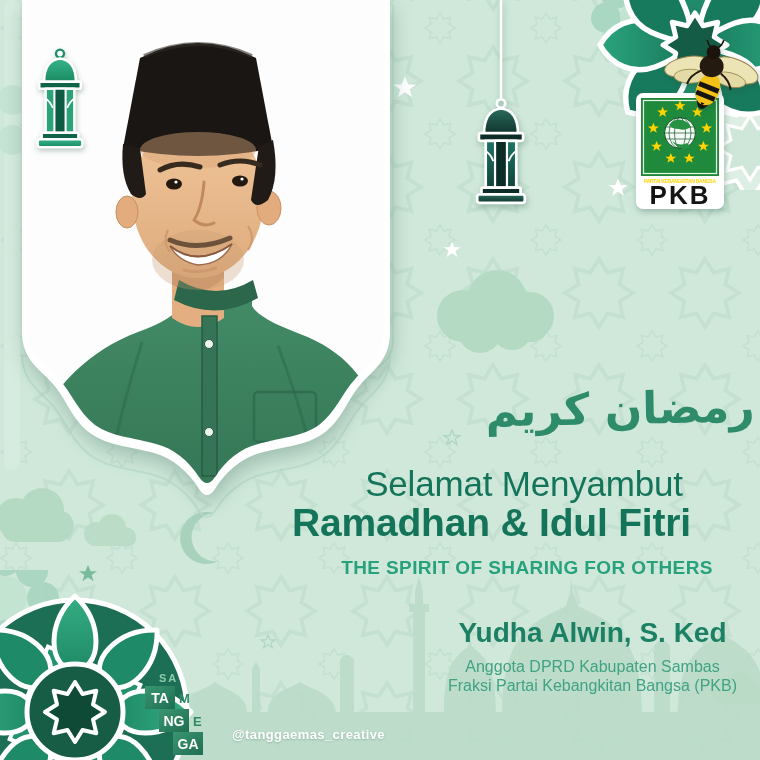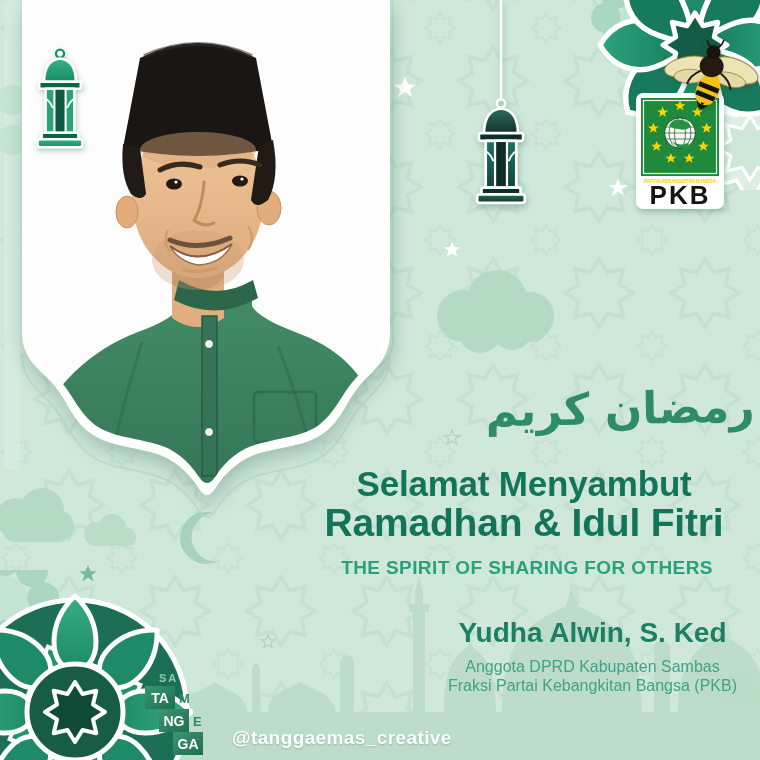--- a/index.html
+++ b/index.html
@@ -6,30 +6,30 @@
   body{width:760px;height:760px;overflow:hidden;position:relative;
        background:#cfe8da;font-family:"Liberation Sans",sans-serif;}
   .abs{position:absolute;}
   svg{display:block;}
   .shadow-soft{filter:drop-shadow(2px 8px 10px rgba(30,80,60,.28));}
   .shadow-tiny{filter:drop-shadow(1px 3px 3px rgba(30,80,60,.30));}
   .arabic{left:470px;top:368px;width:300px;text-align:center;
           font-family:"DejaVu Sans",sans-serif;font-size:44px;line-height:82px;
           color:#2e8c6a;transform:rotate(-1deg);font-weight:bold;}
   .greet1{left:292px;top:464px;width:464px;text-align:center;
-          font-weight:700;font-size:35px;color:#14745a;letter-spacing:-0.2px;}
-  .greet2{left:292px;top:501px;width:464px;text-align:center;
+          font-weight:400;font-size:35px;color:#14745a;letter-spacing:-0.2px;}
+  .greet2{left:292px;top:501px;width:464px;text-align:left;
           font-weight:700;font-size:39px;color:#14745a;letter-spacing:-0.2px;}
   .tagline{left:292px;top:557px;width:470px;text-align:center;
           font-weight:700;font-size:19px;color:#28a17d;letter-spacing:.4px;}
   .name{left:420px;top:617px;width:345px;text-align:center;
           font-weight:700;font-size:28px;color:#1c8164;}
   .role{left:420px;top:657px;width:345px;text-align:center;
           font-size:16px;color:#41a284;line-height:19px;}
-  .handle{left:232px;top:727px;font-size:19px;font-weight:700;color:#ffffff;
+  .handle{left:232px;top:727px;font-size:13px;font-weight:700;color:#ffffff;
           letter-spacing:.4px;text-shadow:0 1px 2px rgba(20,70,50,.25);}
   .pkb-wrap{left:635px;top:92px;}
   .bee-wrap{left:658px;top:40px;}
 </style>
 </head>
 <body>
 
 <svg class="abs" width="760" height="760" viewBox="0 0 760 760" style="left:0;top:0">
   <defs>
     <path id="star8" d="M10,0L6,2.5L7.1,7.1L2.5,6L0,10L-2.5,6L-7.1,7.1L-6,2.5L-10,0L-6,-2.5L-7.1,-7.1L-2.5,-6L0,-10L2.5,-6L7.1,-7.1L6,-2.5Z"></path>

